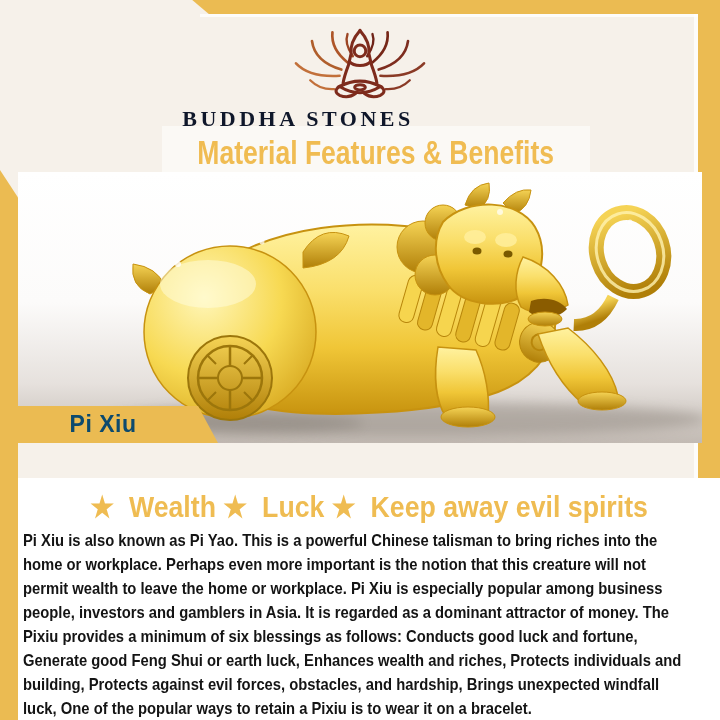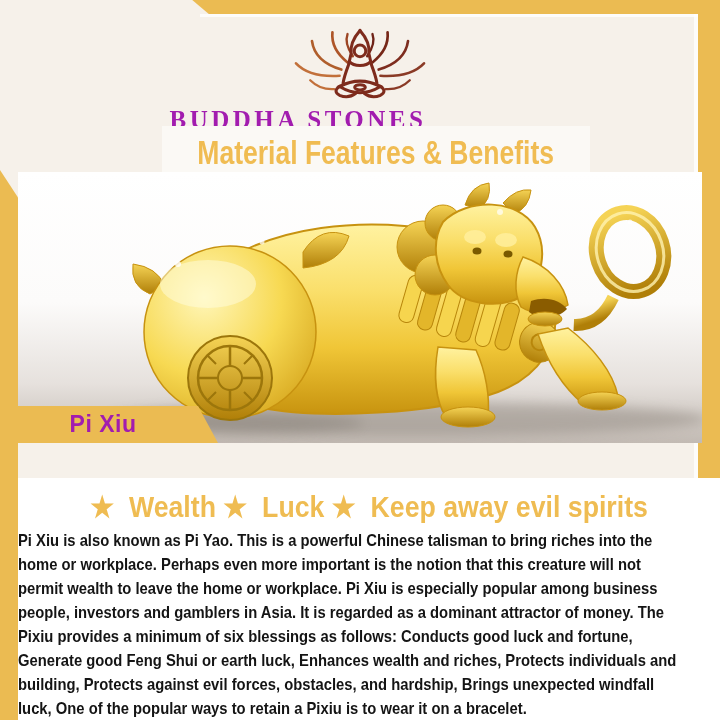--- a/index.html
+++ b/index.html
@@ -22,21 +22,21 @@
     clip-path:polygon(0 0,93.5% 0,100% 100%,0 100%);}
   .hairline-h{position:absolute;top:14px;left:200px;width:498px;height:3px;background:rgba(255,255,255,.75);}
   .hairline-v{position:absolute;top:14px;left:694px;width:4px;height:520px;background:rgba(255,255,255,.75);}
 
   
   .logo{position:absolute;top:26px;left:275px;width:170px;height:80px;}
   .brand-name{
     position:absolute;top:106px;left:0;width:596px;
     text-align:center;
     font-family:"Liberation Serif", serif;
-    font-size:25px;letter-spacing:3.5px;color:#a21caf;font-weight:600;
+    font-size:22px;letter-spacing:3.5px;color:#0f172a;font-weight:600;
   }
 
   
   .section-banner{
     position:absolute;top:126px;left:162px;width:428px;height:52px;
     background:#FBF9F5;
     display:flex;align-items:center;justify-content:center;
   }
   .section-banner .title{
     font-size:34px;font-weight:bold;color:#F0BC52;
@@ -52,39 +52,39 @@
   .photo svg{display:block;}
 
   
   .product-ribbon{
     position:absolute;top:406px;left:18px;width:200px;height:37px;
     background:#EBBB52;
     clip-path:polygon(0 0,90% 0,100% 100%,0 100%);
     display:flex;align-items:center;justify-content:center;
   }
   .product-ribbon .label{
-    font-size:23px;font-weight:bold;color:#a21caf;letter-spacing:.5px;
+    font-size:23px;font-weight:bold;color:#0c4a6e;letter-spacing:.5px;
     margin-right:30px;
   }
 
   
   .panel{
     position:absolute;top:455px;left:18px;width:702px;height:248px;
     background:#FFFFFF;
     margin-top:23px;
   }
   .headline{
     margin-top:7px;height:44px;
     display:flex;align-items:center;justify-content:center;
   }
   .headline span{
     font-size:29px;font-weight:bold;color:#EFBC52;
     white-space:pre;transform:scaleX(.92);transform-origin:50% 50%;
   }
-  .paragraph{}
+  .paragraph{padding-left:5px;}
   .paragraph .line{
     font-size:17px;font-weight:bold;color:#141414;
     line-height:24px;white-space:nowrap;
     transform:scaleX(.87);transform-origin:0 50%;
   }
 </style>
 </head>
 <body>
 
 <div class="page">

